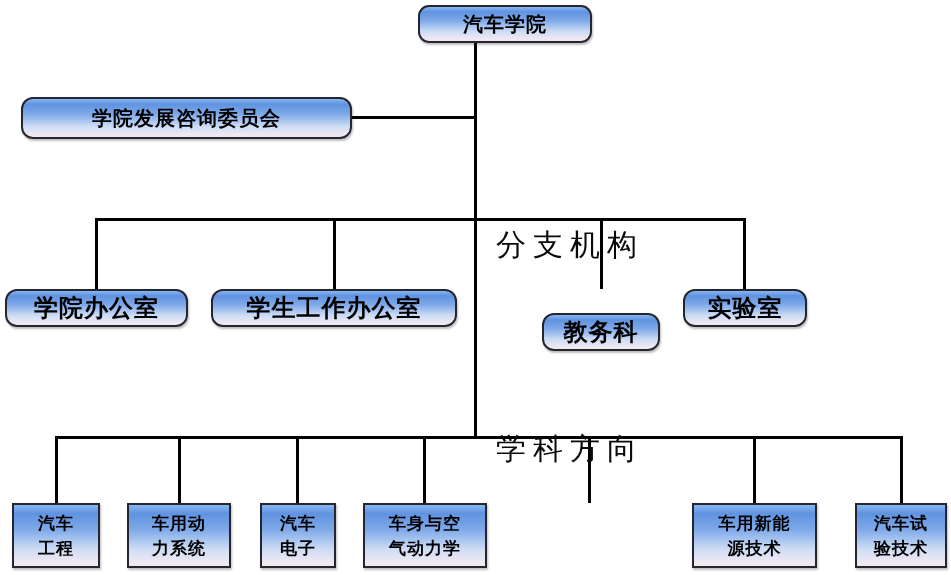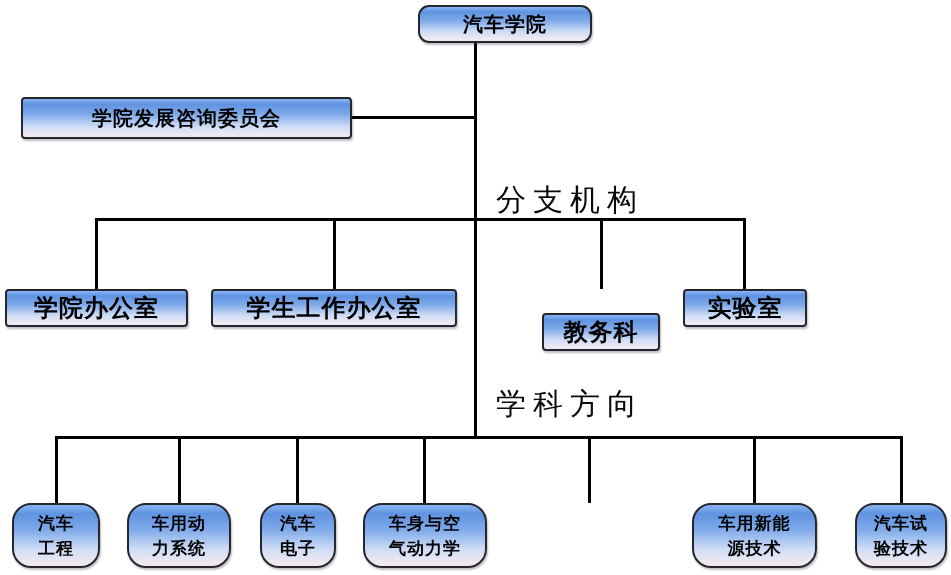--- a/index.html
+++ b/index.html
@@ -21,40 +21,41 @@
   .obox {
     position: absolute;
     box-sizing: border-box;
     display: flex;
     align-items: center;
     justify-content: center;
     text-align: center;
     font-weight: bold;
     color: #000000;
     border: 2px solid #26262e;
-    border-radius: 4px;
+    border-radius: 12px;
     background: linear-gradient(180deg,
       #8ab6f3 0%, #6093e0 14%, #7ea9e9 40%,
       #cddcf5 72%, #efe8f2 94%, #f2e9ec 100%);
     box-shadow: 1px 2px 2px rgba(40,40,60,0.30);
     white-space: pre-line;
     letter-spacing: 1px;
     line-height: 1.35;
   }
   .root-box   { border-radius: 11px; font-size: 20px; margin-left: 35px; }
   .wide-box   { font-size: 20px; }
   .mid-box    { font-size: 24px; font-family: Liberation Serif, serif; }
-  .leaf-box   { border-radius: 19px; font-size: 17px; line-height: 25px; }
+  .leaf-box   { border-radius: 0; font-size: 17px; line-height: 25px; }
   .section-title {
     position: absolute;
     font-size: 30px;
     font-weight: 400;
     letter-spacing: 7px;
     color: #0a0a0a;
     white-space: nowrap;
+    margin-top: 45px;
   }
 </style>
 </head>
 <body>
 
 <div class="canvas">
 
   <div class="cline" style="left:474px; top:42px;  width:3px;   height:397px;"></div>
   <div class="cline" style="left:352px; top:116px; width:124px; height:3px;"></div>
 

